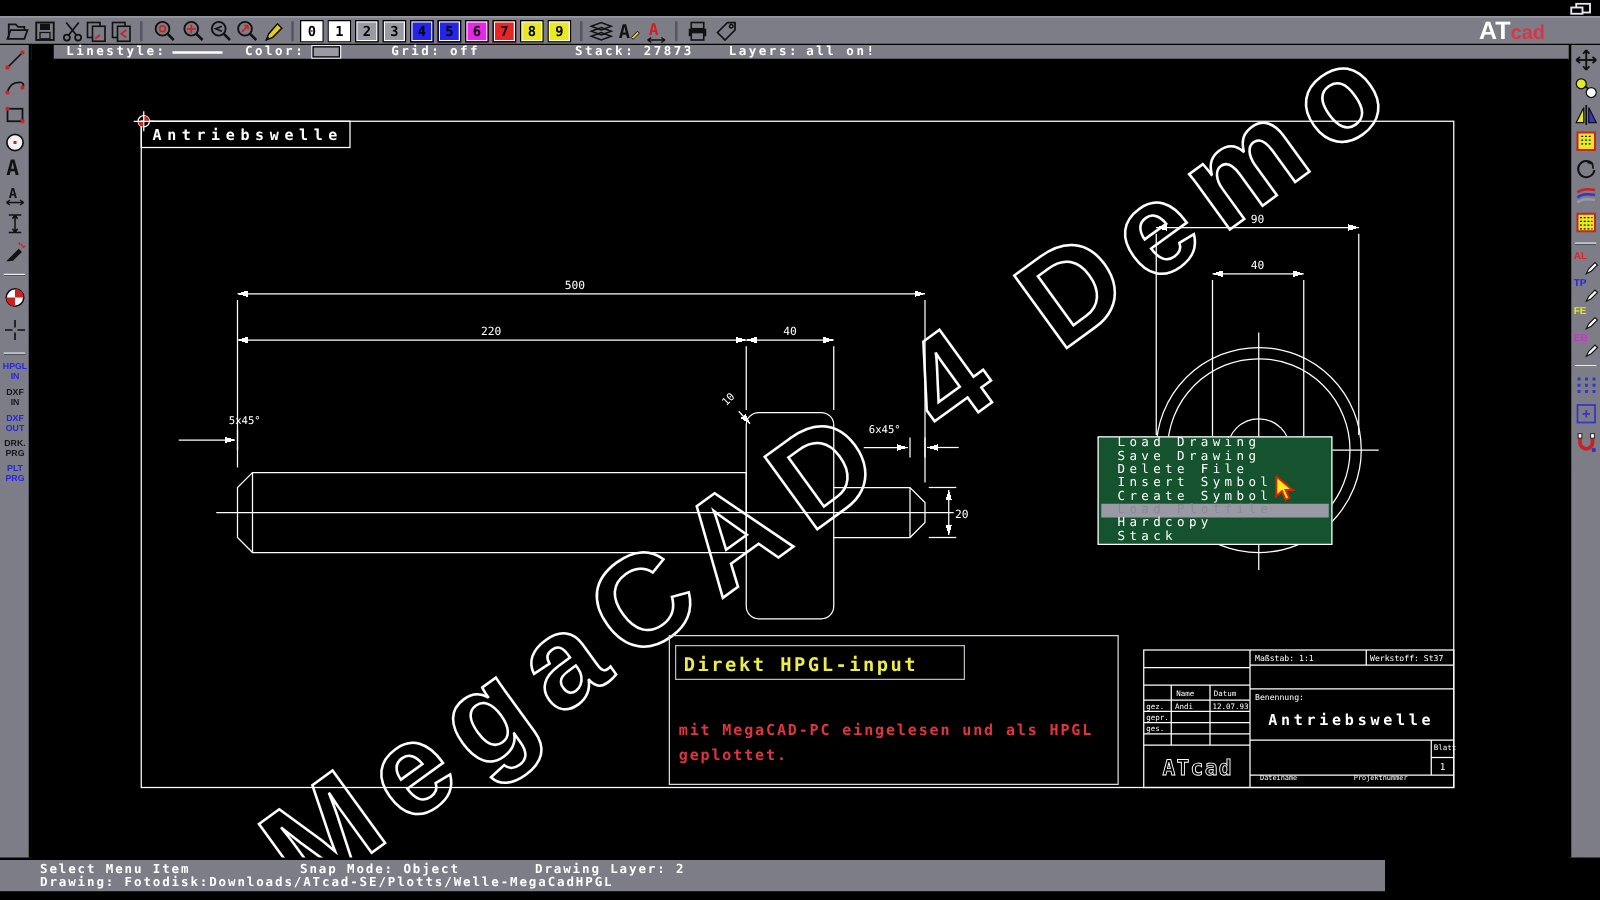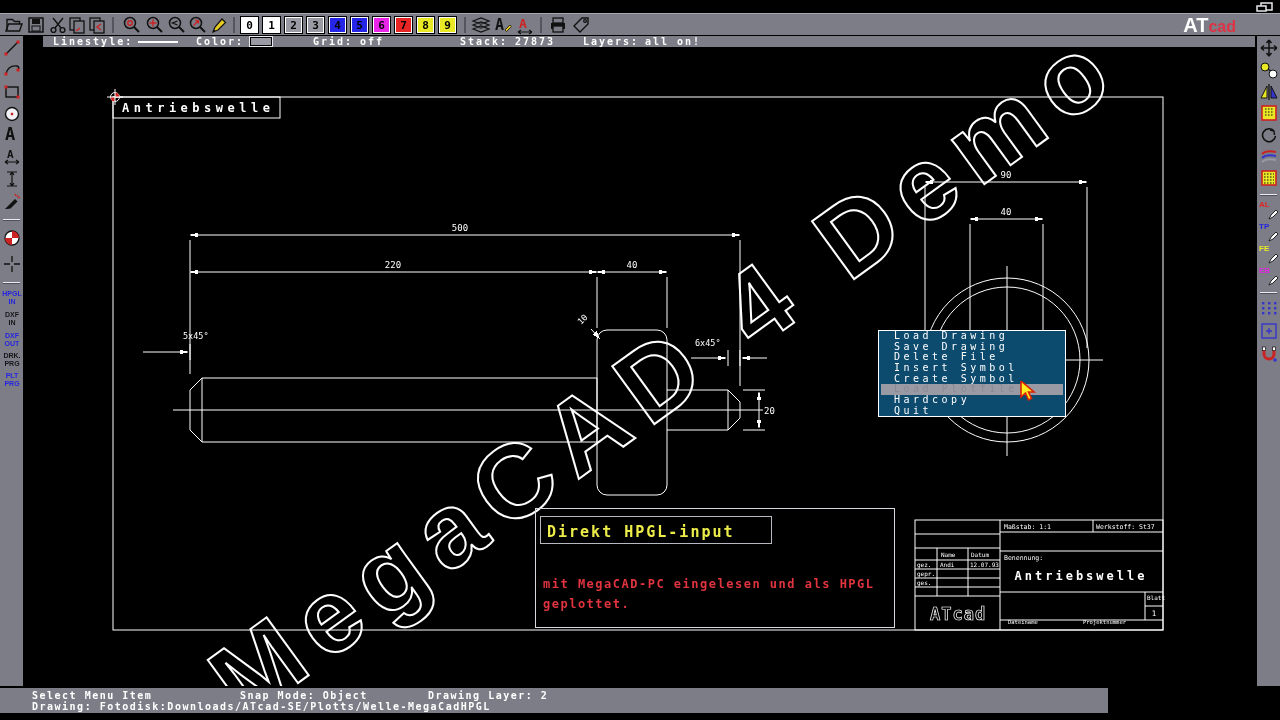--- a/index.html
+++ b/index.html
@@ -54,22 +54,22 @@
   
   #notebox { position:absolute; left:510px; top:460px; width:360px; height:120px;
              border:1px solid #d8d8de; }
   #notetitle { position:absolute; left:4px; top:7px; width:232px; height:28px; border:1px solid #b8b8c0;
                color:#eded4a; font:bold 15px "DejaVu Sans Mono",monospace; letter-spacing:2px;
                padding:6px 0 0 6px; }
   .noteline { position:absolute; left:7px; color:#e0343f; font:bold 12px "DejaVu Sans Mono",monospace;
               letter-spacing:1.5px; white-space:nowrap; }
 
   
-  .menu { position:absolute; background:#0c4a6e; border:1px solid #fff; color:#fff;
-          font:10px "DejaVu Sans Mono",monospace; letter-spacing:3.5px; }
+  .menu { position:absolute; background:#14532d; border:1px solid #fff; color:#fff;
+          font:10px "DejaVu Sans Mono",monospace; letter-spacing:3.5px;margin-top:19px; }
   .menu .mi { height:10.7px; line-height:10.7px; padding-left:13px; white-space:nowrap; }
   #mainmenu { left:772px; top:320px; width:98px; height:77px; }
   #mainmenu .hl { background:#9a9aa4; color:#84848e; }
   #submenu { left:853px; top:282px; width:188px; height:87px; }
   #submenu .mi { padding-left:15px; }
   #submenu .hl { background:#9a9aa4; color:#8a8a94; margin:0 2px; padding-left:13px; }
 
   #cursor { position:absolute; left:995px; top:333px; }
 
   
@@ -487,21 +487,21 @@
 
 
     <div class="menu" id="submenu">
       <div class="mi">Load Drawing</div>
       <div class="mi">Save Drawing</div>
       <div class="mi">Delete File</div>
       <div class="mi">Insert Symbol</div>
       <div class="mi">Create Symbol</div>
       <div class="mi hl">Load Plotfile</div>
       <div class="mi">Hardcopy</div>
-      <div class="mi">Quit</div>
+      <div class="mi">Stack</div>
     </div>
 
     <svg id="cursor" width="18" height="22" viewBox="0 0 18 22">
       <polygon points="1,0 1,16 5.5,12 8.5,19 11.5,17.5 8.5,11 14,11" fill="#ffee22" stroke="#dd2200" stroke-width="1.6"></polygon>
     </svg>
   </div>
 
   <div id="botbar">
     <span style="left:32px;  top:2px">Select Menu Item</span>
     <span style="left:240px; top:2px">Snap Mode: Object</span>

